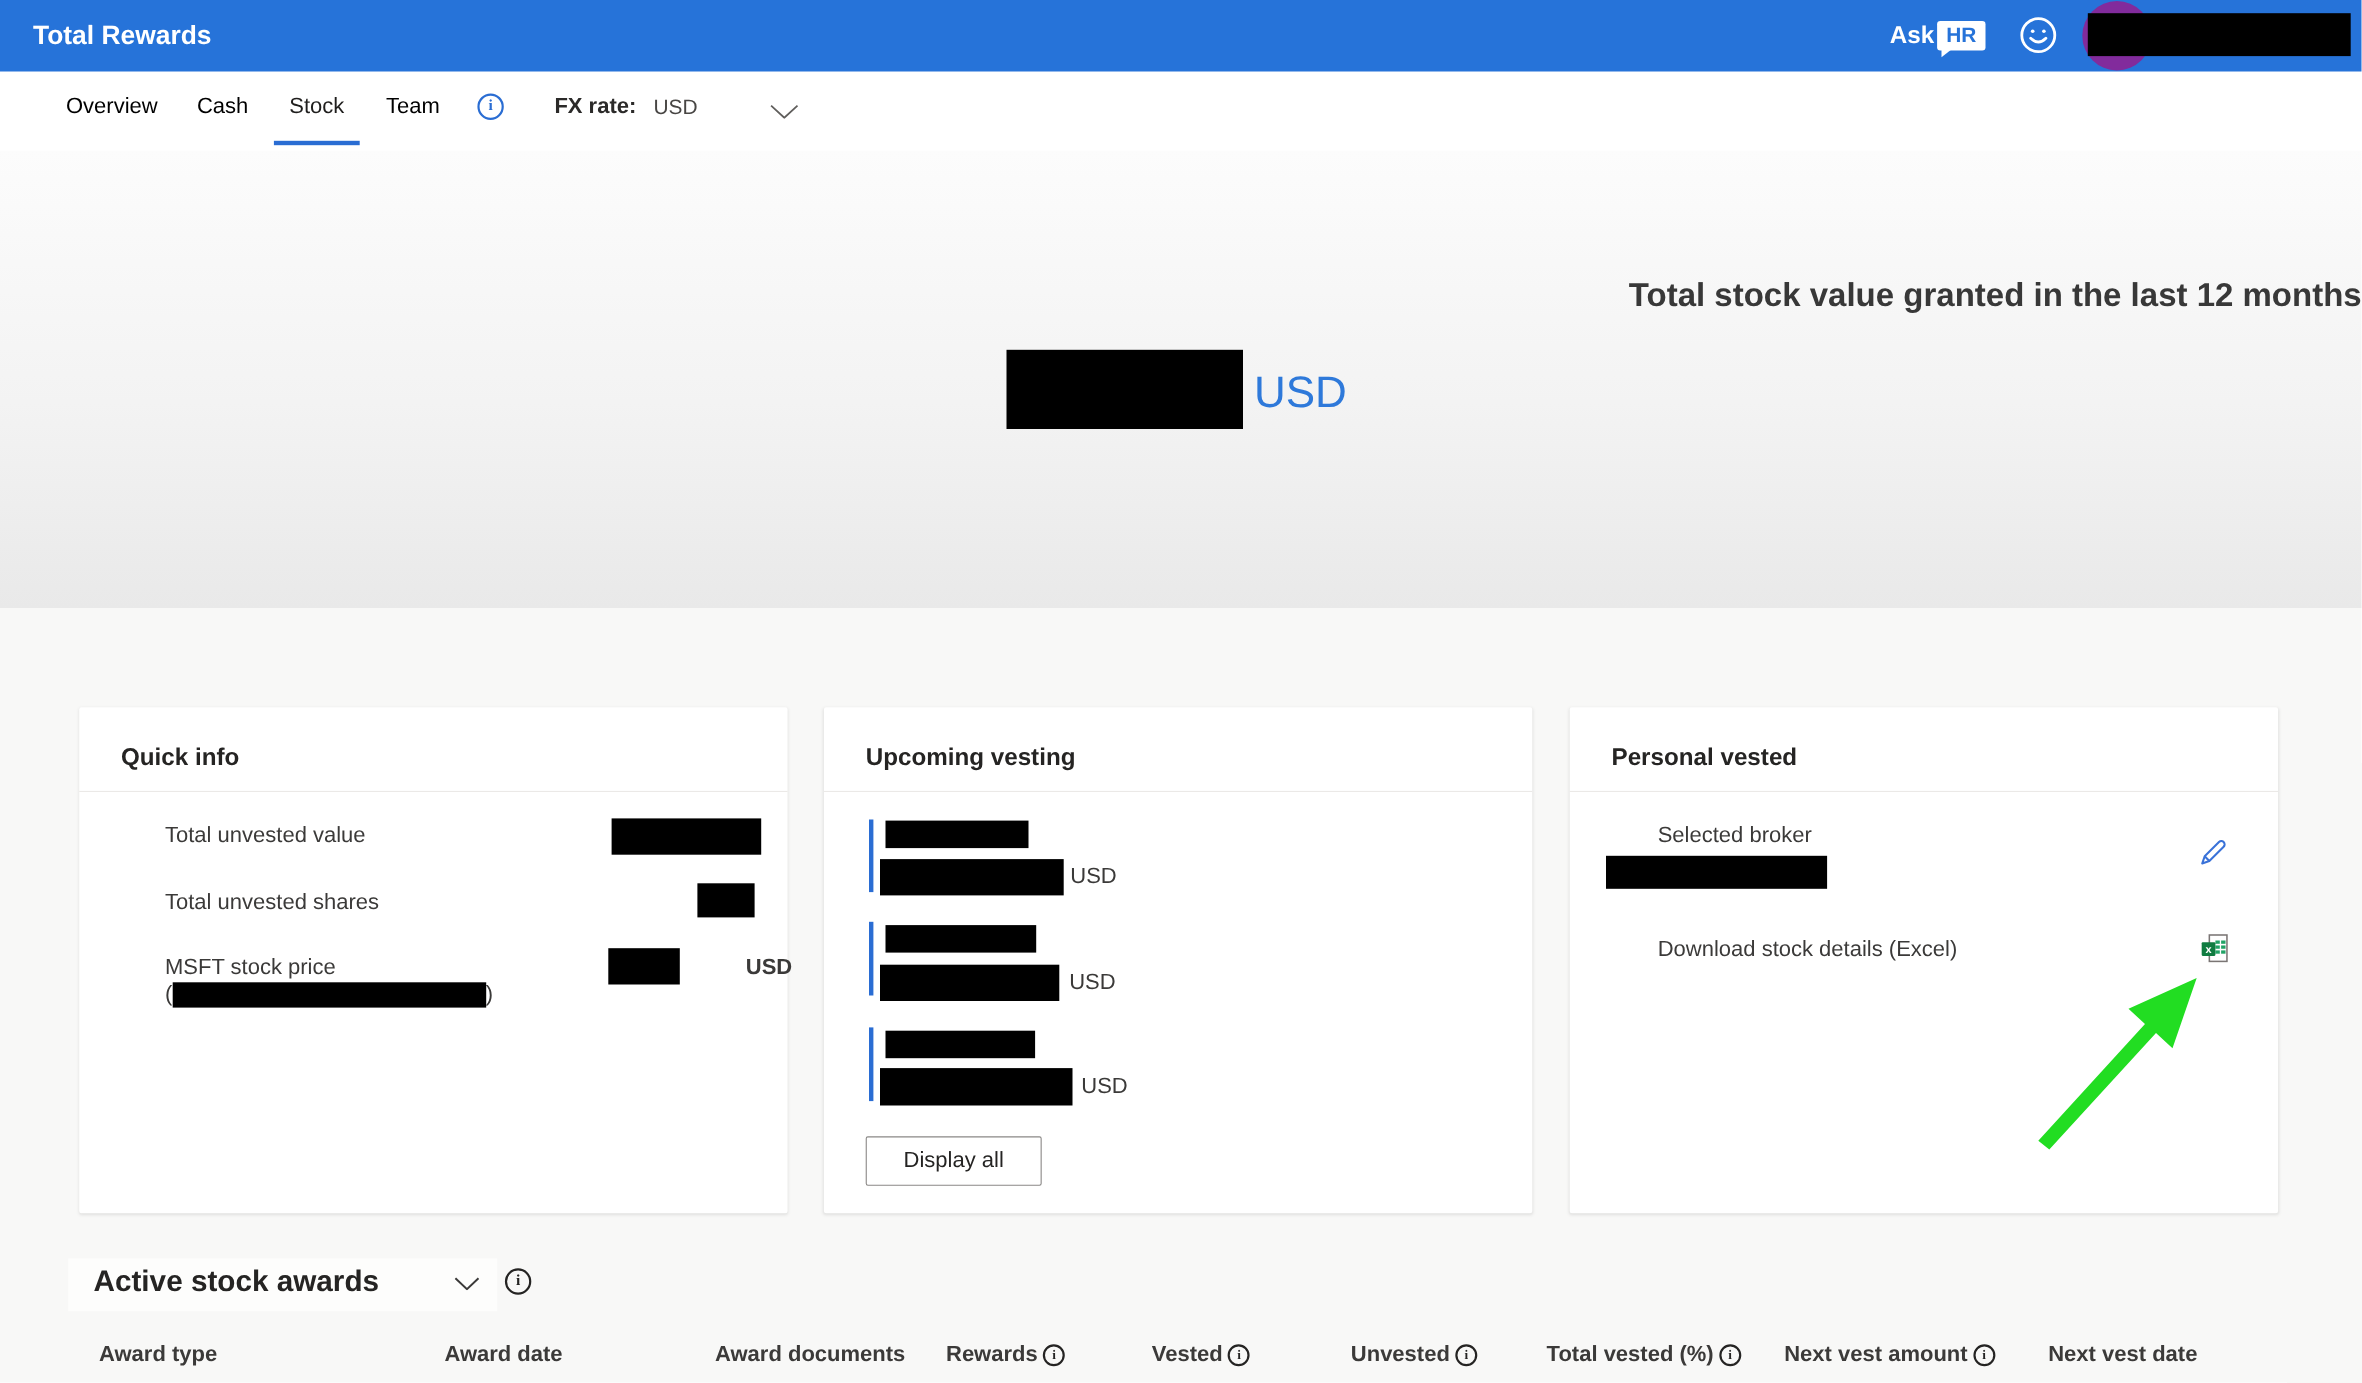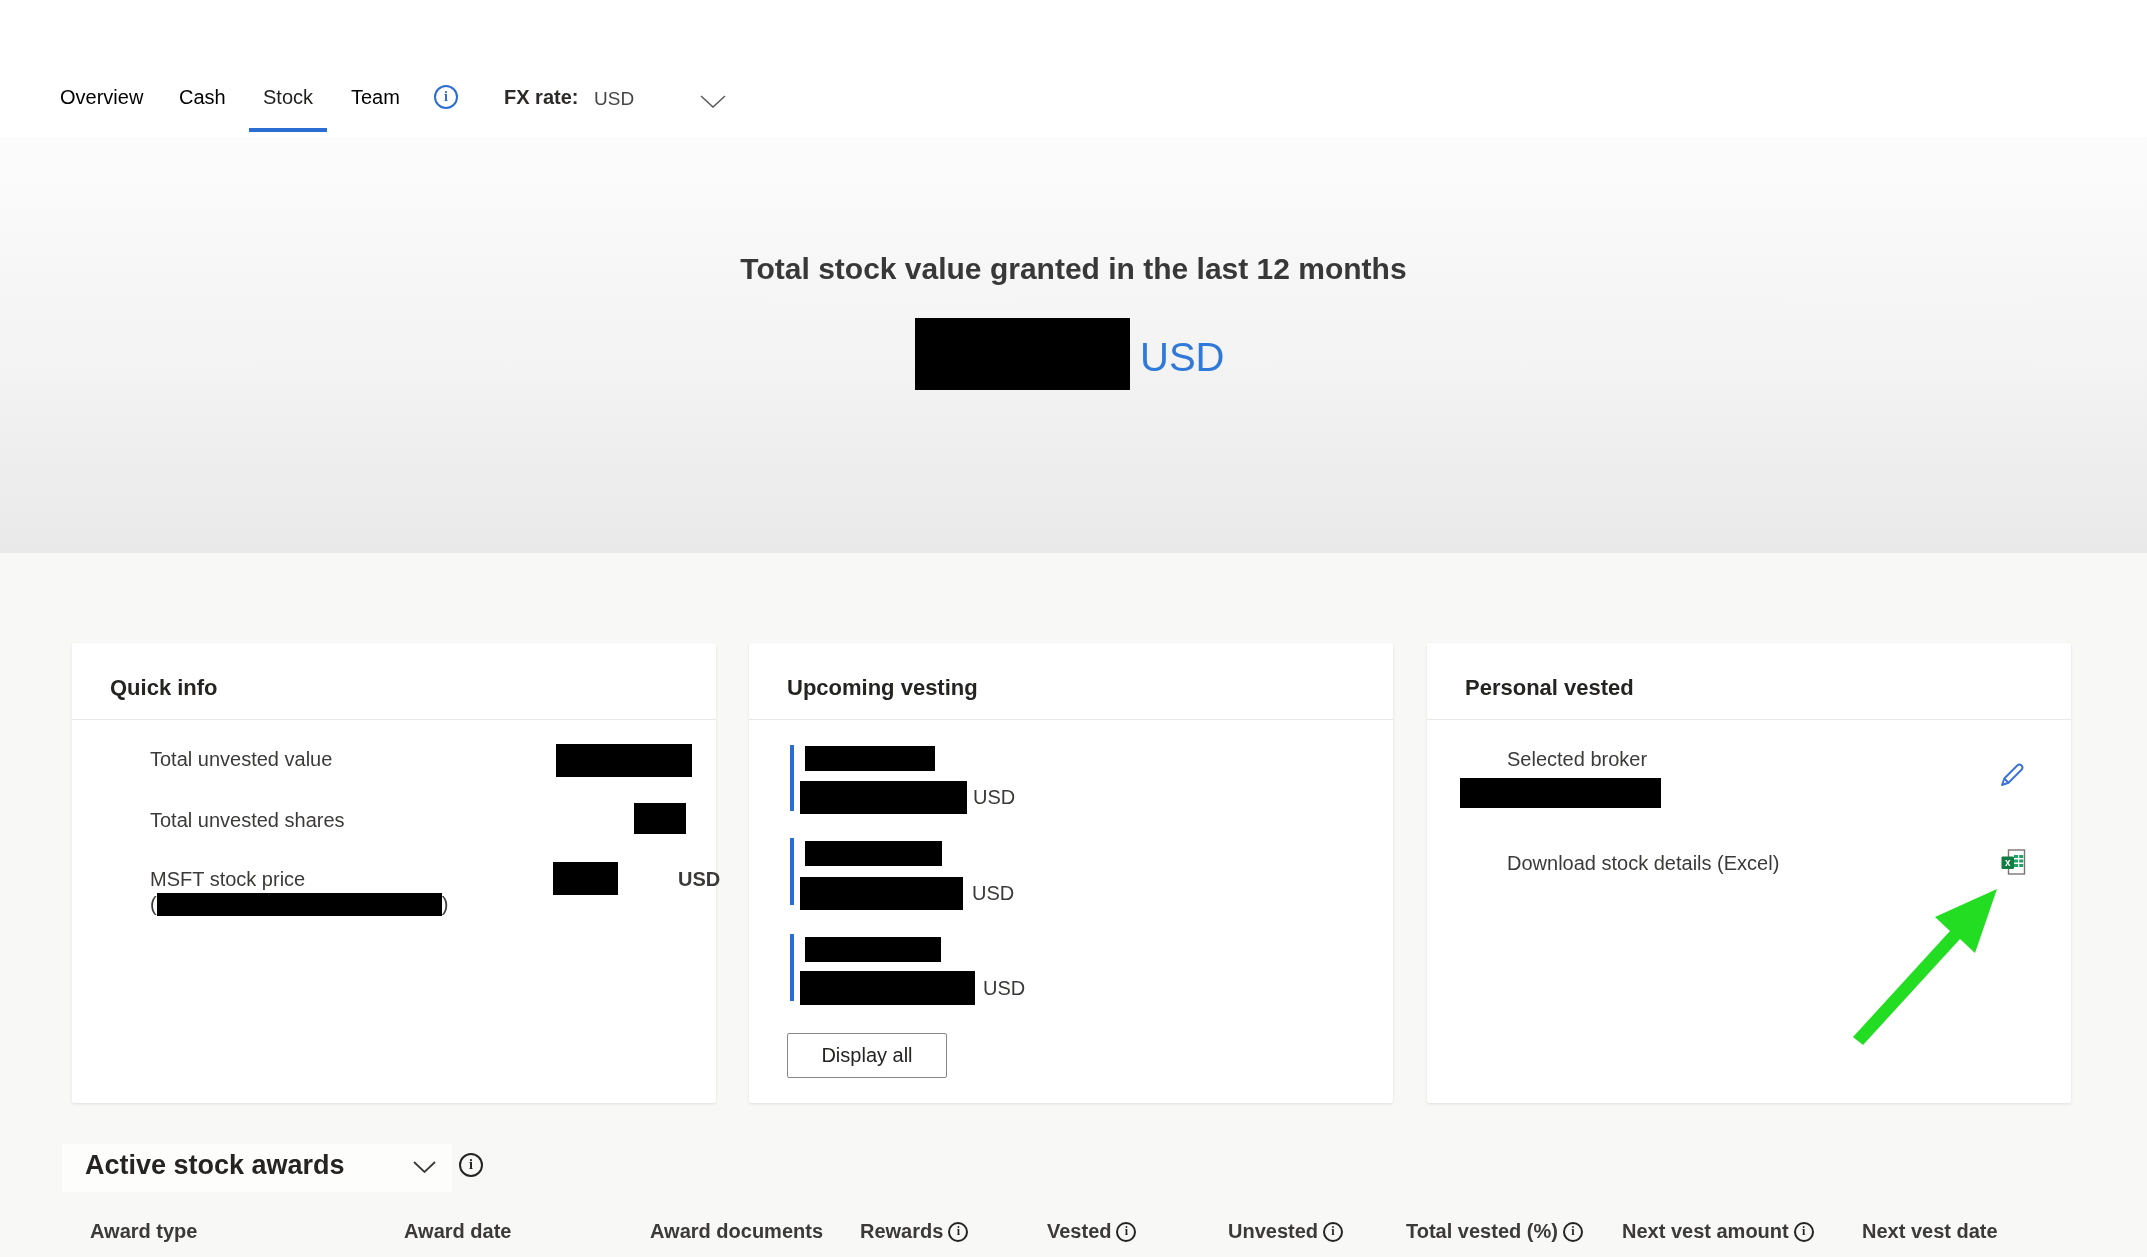--- a/index.html
+++ b/index.html
@@ -28,21 +28,21 @@
            border:2px solid currentColor;border-radius:50%;
            font-family:"Liberation Serif",serif;font-weight:600;font-style:normal;}
   .info-blue{position:absolute;left:434px;top:85px;width:24px;height:24px;font-size:14px;color:#2a6dd3;}
   .fx-label{position:absolute;left:504px;top:86px;font-size:20px;font-weight:700;color:#2b2a29;}
   .fx-value{position:absolute;left:594px;top:88px;font-size:19px;color:#484644;}
   .fx-chevron{position:absolute;left:700px;top:95px;}
 
   
   .hero{position:absolute;left:0;top:137px;width:100%;height:416px;
         background:linear-gradient(180deg,#fcfcfc 0%,#f3f3f3 55%,#e9e9e9 100%);}
-  .hero-title{position:absolute;left:0;top:115px;width:100%;text-align:center;
+  .hero-title{position:absolute;left:0;top:115px;width:100%;text-align:right;
         font-size:30px;font-weight:600;color:#383838;}
   .hero-redact{left:915px;top:181px;width:215px;height:72px;}
   .hero-usd{position:absolute;left:1140px;top:198px;font-size:40px;color:#2e79da;}
 
   
   .lower-bg{position:absolute;left:0;top:553px;width:100%;height:704px;background:#f8f8f7;}
 
   
   .card{position:absolute;top:643px;width:644px;height:460px;background:#fff;border-radius:2px;
         box-shadow:0 1px 3px rgba(0,0,0,.1);}
@@ -69,20 +69,37 @@
         font-size:20px;font-weight:600;color:#3b3a39;}
   .col-head .icircle{width:20px;height:20px;border-width:2px;font-size:12px;color:#252423;}
 
   svg{display:block;}
 </style>
 </head>
 <body>
 
 <div class="page">
 
+  <div class="topbar">
+    <div class="app-title">Total Rewards</div>
+    <div class="ask-label">Ask</div>
+    <div class="hr-chip">
+      <span>HR</span>
+    </div>
+    <div class="smiley">
+      <svg width="36" height="36" viewBox="0 0 24 24" fill="none" stroke="#ffffff" stroke-width="1.7" stroke-linecap="round">
+        <circle cx="12" cy="12" r="10"></circle>
+        <circle cx="8.6" cy="9.6" r="1.1" fill="#ffffff" stroke="none"></circle>
+        <circle cx="15.4" cy="9.6" r="1.1" fill="#ffffff" stroke="none"></circle>
+        <path d="M7.4 13.8 Q12 18.4 16.6 13.8"></path>
+      </svg>
+    </div>
+    <div class="avatar"></div>
+    <div class="redact topbar-redact"></div>
+  </div>
 
   <div class="tab" style="left:60px;">Overview</div>
   <div class="tab" style="left:179px;">Cash</div>
   <div class="tab active" style="left:263px;">Stock</div>
   <div class="tab" style="left:351px;">Team</div>
   <div class="tab-underline"></div>
   <span class="icircle info-blue">i</span>
   <div class="fx-label">FX rate:</div>
   <div class="fx-value">USD</div>
   <div class="fx-chevron">

